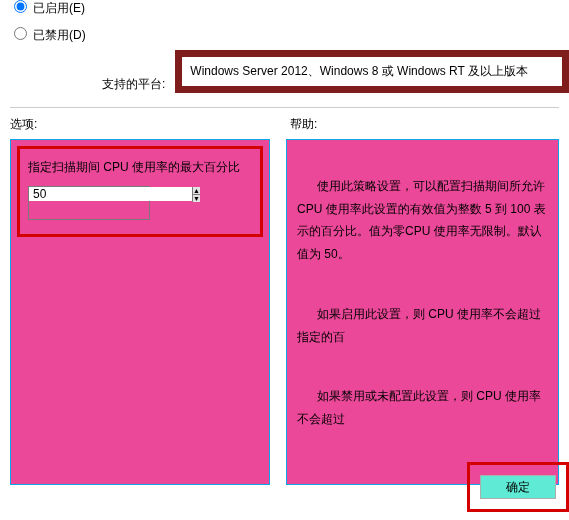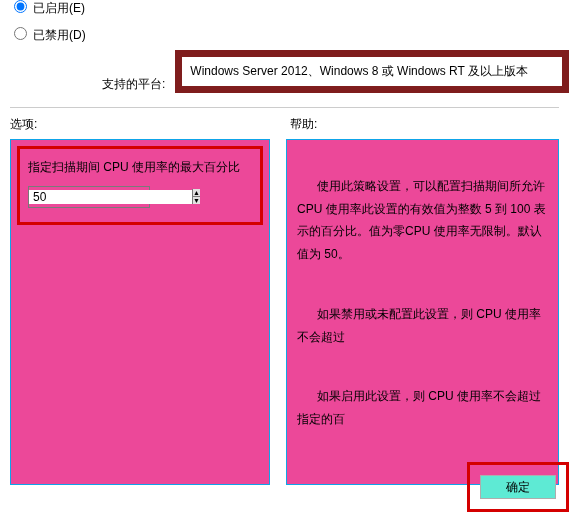--- a/index.html
+++ b/index.html
@@ -75,23 +75,23 @@
       border: 3px solid #d40000;
       padding: 10px 8px 14px 8px;
       margin: 6px;
     }
     .option-label {
       margin-bottom: 10px;
       line-height: 1.4;
     }
     .spinner-wrap {
       display: flex;
-      align-items: center;
+      align-items: flex-start;
       width: 122px;
-      height: 22px;
+      height: 34px;
       border: 1px solid #7a7a7a;
     }
     .spinner-input {
       flex: 1;
       border: none;
       padding: 0 4px;
       font-size: 12px;
       outline: none;
     }
     .spinner-buttons {
@@ -181,22 +181,22 @@
         <div class="spinner-buttons">
           <button class="spinner-btn">▲</button>
           <button class="spinner-btn">▼</button>
         </div>
       </div>
     </div>
   </div>
   <div class="right-panel">
     <div class="help-text">
       <p class="indent">使用此策略设置，可以配置扫描期间所允许 CPU 使用率此设置的有效值为整数 5 到 100 表示的百分比。值为零CPU 使用率无限制。默认值为 50。</p>
+      <p class="indent">如果启用此设置，则 CPU 使用率不会超过指定的百</p>
       <p class="indent">如果禁用或未配置此设置，则 CPU 使用率不会超过</p>
-      <p class="indent">如果启用此设置，则 CPU 使用率不会超过指定的百</p>
     </div>
   </div>
 </div>
 
 <div class="button-row">
   <span class="ok-highlight">
     <button class="btn">确定</button>
   </span>
 </div>
 

